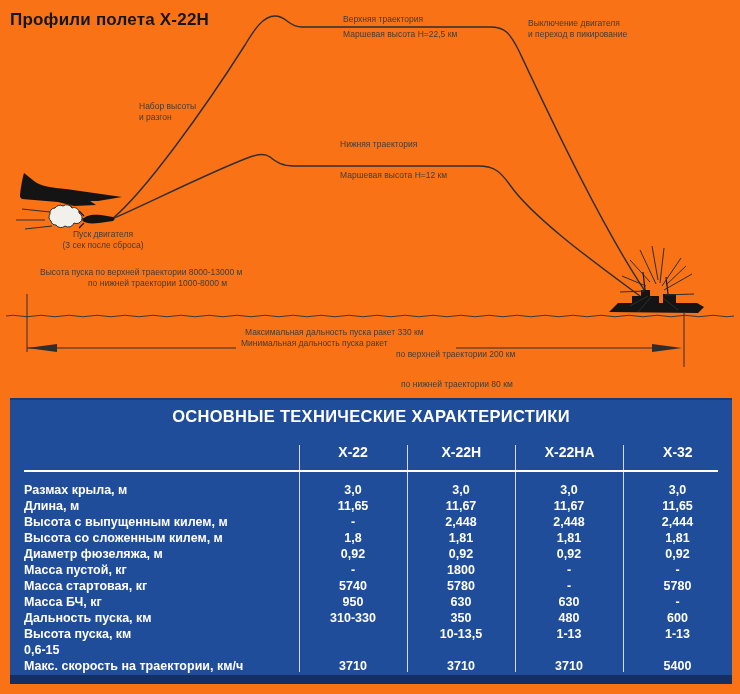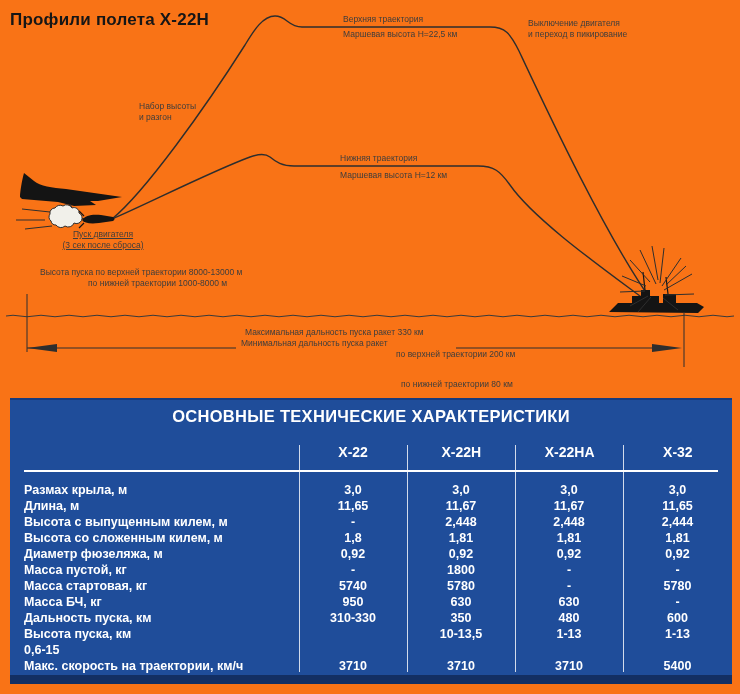--- a/index.html
+++ b/index.html
@@ -4,21 +4,21 @@
 <style>
   html,body{margin:0;padding:0;background:#e8e6e0;}
   #page{position:relative;width:740px;height:694px;background:#f97316;
         font-family:"Liberation Sans",sans-serif;overflow:hidden;}
   
   #diagram{position:absolute;left:0;top:0;width:740px;height:398px;}
   #diagram svg{position:absolute;left:0;top:0;}
   .dtitle{position:absolute;left:10px;top:10px;font-size:17px;font-weight:bold;
           color:#161616;letter-spacing:.2px;white-space:nowrap;}
   .dlabel{position:absolute;font-size:8.5px;line-height:10.5px;color:#3d3d3d;white-space:nowrap;}
-  .center{text-align:center;text-decoration:underline;}
+  .center{text-align:center;}
   
   #spec{position:absolute;left:10px;top:398px;width:722px;height:286px;
         background:#1f4d9a;border-top:2px solid #173a7d;box-sizing:border-box;color:#fff;}
   #spec-title{position:absolute;top:7px;left:0;width:100%;text-align:center;
               font-size:16.5px;font-weight:bold;letter-spacing:.3px;}
   #spec-cols{position:absolute;top:44px;left:289px;width:433px;display:flex;}
   #spec-cols .hcell{flex:1;text-align:center;font-size:14px;font-weight:bold;}
   .hline{position:absolute;top:70px;left:14px;right:14px;height:2px;background:#ffffff;}
   .vsep{position:absolute;top:45px;bottom:12px;width:1px;background:rgba(255,255,255,.8);}
   #spec-body{position:absolute;top:82px;left:0;right:0;}
@@ -72,21 +72,21 @@
     <div class="dlabel" style="left:528px;top:18px;">
       <div>Выключение двигателя</div>
       <div>и переход в пикирование</div>
     </div>
 
     <div class="dlabel" style="left:139px;top:101px;">
       <div>Набор высоты</div>
       <div>и разгон</div>
     </div>
 
-    <div class="dlabel" style="left:340px;top:153px;">Нижняя траектория</div>
+    <div class="dlabel" style="left:340px;top:139px;">Нижняя траектория</div>
     <div class="dlabel" style="left:340px;top:170px;">Маршевая высота Н=12 км</div>
 
     <div class="dlabel center" style="left:45px;top:229px;width:116px;">
       <div>Пуск двигателя</div>
       <div>(3 сек после сброса)</div>
     </div>
 
     <div class="dlabel" style="left:28px;top:267px;padding-left:12px;">Высота пуска по верхней траектории 8000-13000 м</div>
     <div class="dlabel" style="left:88px;top:278px;">по нижней траектории 1000-8000 м</div>
 

